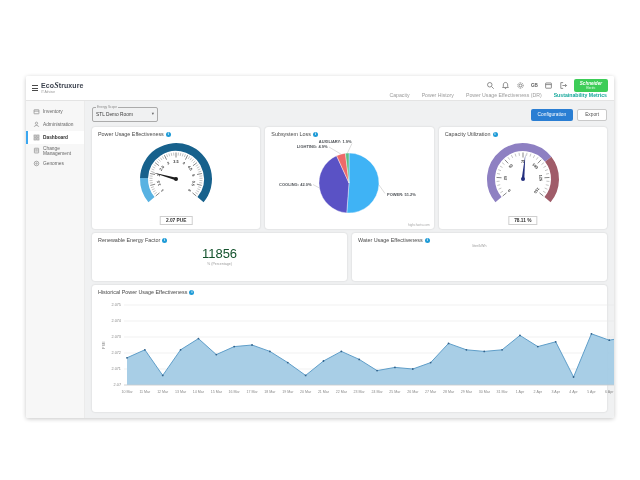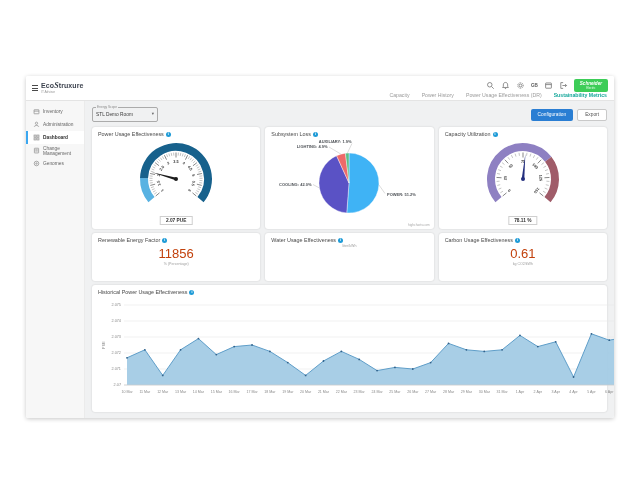--- a/index.html
+++ b/index.html
@@ -55,21 +55,21 @@
   .row2{margin-top:4px;}
   .row2 .card{height:40px;}
   .chart-card{margin-top:4px;flex:1;}
   .card-title{font-size:5.4px;color:#4a4a4a;display:flex;align-items:center;gap:2px;}
   .info{display:inline-flex;width:5px;height:5px;border-radius:50%;color:#fff;font-size:3.4px;align-items:center;
     justify-content:center;font-weight:bold;cursor:pointer;font-family:"Liberation Serif","DejaVu Serif",serif;}
   .gauge-wrap{display:flex;justify-content:center;}
   .gauge-value{position:absolute;bottom:4px;left:50%;transform:translateX(-50%);border:1px solid #cfcfcf;
     background:#fff;font-size:4.8px;font-weight:bold;color:#333;padding:1px 5px;white-space:nowrap;}
   .credit{position:absolute;right:4px;bottom:2px;font-size:3.2px;color:#a9a9a9;cursor:pointer;}
-  .stat-value{text-align:center;font-size:13px;color:#c2410c;margin-top:4px;line-height:1.1;}
+  .stat-value{text-align:center;font-size:13px;color:#14532d;margin-top:4px;line-height:1.1;}
   .stat-unit{text-align:center;font-size:3.6px;color:#9c9c9c;margin-top:1px;}
   svg text{font-family:"Liberation Sans","DejaVu Sans",sans-serif;}
 </style>
 </head>
 <body>
 
 <div class="page">
   <div class="app">
 
     <header>
@@ -345,28 +345,20 @@
               </div>
               <div class="stat-value">11856</div>
               <div class="stat-unit">% (Percentage)</div>
             </section>
             <section class="card">
               <div class="card-title">
                 <span>Water Usage Effectiveness</span>
                 <span class="info" style="background: rgb(30, 155, 215);">i</span>
               </div>
               <div class="stat-unit">liter/kWh</div>
-            </section>
-            <section class="card">
-              <div class="card-title">
-                <span>Carbon Usage Effectiveness</span>
-                <span class="info" style="background: rgb(30, 155, 215);">i</span>
-              </div>
-              <div class="stat-value">0.61</div>
-              <div class="stat-unit">kg CO2/kWh</div>
             </section>
           </div>
 
         <section class="card chart-card">
           <div class="card-title">
               <span>Historical Power Usage Effectiveness</span>
               <span class="info" style="background: rgb(30, 155, 215);">i</span>
             </div>
           <svg id="g-area" width="560" height="108" viewBox="0 0 560 108" style="display:block;margin-top:2px;">
               <line x1="26" y1="88" x2="550" y2="88" stroke="#e8e8e8" stroke-width="0.6"></line>

